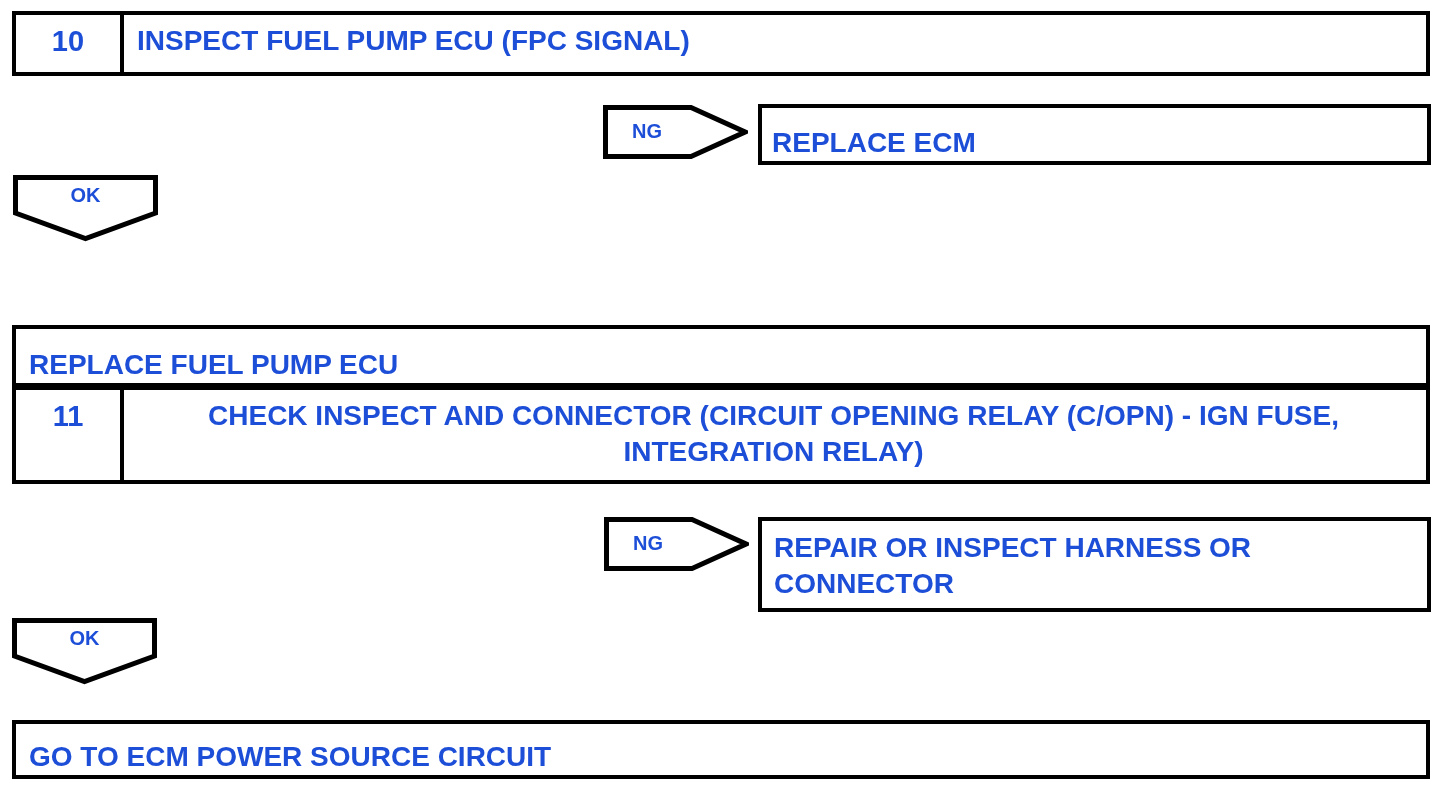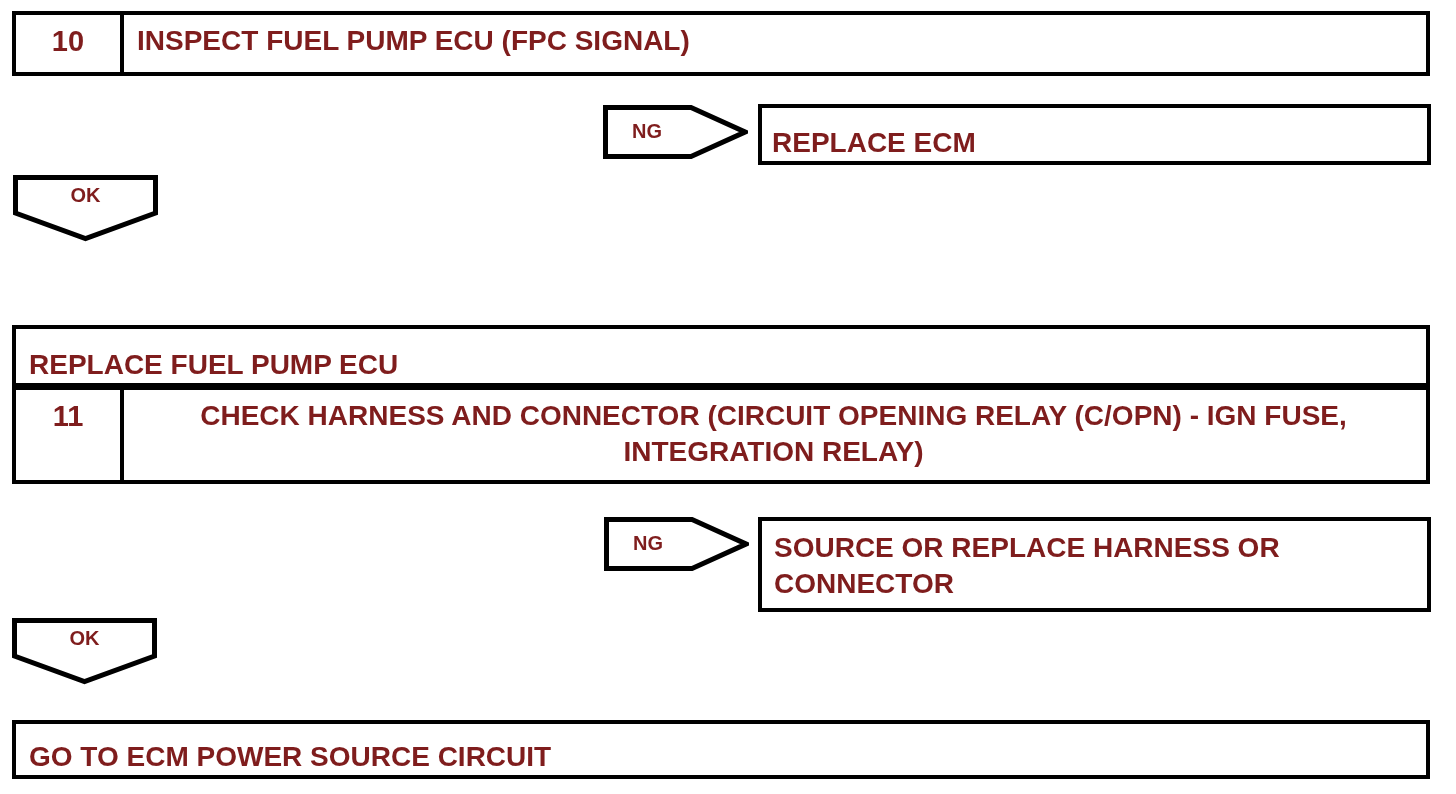--- a/index.html
+++ b/index.html
@@ -3,21 +3,21 @@
 <meta charset="utf-8">
 <style>
   html, body { margin: 0; padding: 0; background: #ffffff; }
   .canvas {
     position: relative;
     width: 1456px;
     height: 794px;
     background: #ffffff;
     font-family: "Liberation Sans", sans-serif;
     font-weight: bold;
-    color: #7f1d1d;
+    color: #1d4ed8;
     overflow: hidden;
   }
 
   
   .step-box {
     position: absolute;
     left: 12px;
     width: 1418px;
     border: 4px solid #000;
     box-sizing: border-box;
@@ -120,32 +120,32 @@
     </svg>
     <span class="ok-label">OK</span>
   </div>
 
   <div class="result-box v-center" style="left:12px; top:277px; width:1418px; height:62px;margin-top:48px;">
     <span>REPLACE FUEL PUMP ECU</span>
   </div>
 
   <div class="step-box" style="top:386px; height:98px;text-align:center;">
     <div class="step-num">11</div>
-    <div class="step-title">CHECK HARNESS AND CONNECTOR (CIRCUIT OPENING RELAY (C/OPN) - IGN FUSE, INTEGRATION RELAY)</div>
+    <div class="step-title">CHECK INSPECT AND CONNECTOR (CIRCUIT OPENING RELAY (C/OPN) - IGN FUSE, INTEGRATION RELAY)</div>
   </div>
 
   <div class="ng-arrow" style="left:604px; top:517px;">
     <svg width="145" height="54" viewBox="0 0 145 54">
       <polygon points="2.5,2.5 88,2.5 142,27 88,51.5 2.5,51.5" fill="#ffffff" stroke="#000000" stroke-width="5"></polygon>
     </svg>
     <span class="ng-label">NG</span>
   </div>
 
   <div class="result-box v-top" style="left:758px; top:517px; width:673px; height:95px;">
-    <span>SOURCE OR REPLACE HARNESS OR CONNECTOR</span>
+    <span>REPAIR OR INSPECT HARNESS OR CONNECTOR</span>
   </div>
 
   <div class="ok-arrow" style="left:12px; top:618px;">
     <svg width="145" height="67" viewBox="0 0 145 67">
       <polygon points="2.5,2.5 142.5,2.5 142.5,38 72.5,63.5 2.5,38" fill="#ffffff" stroke="#000000" stroke-width="5"></polygon>
     </svg>
     <span class="ok-label">OK</span>
   </div>
 
   <div class="result-box v-center" style="left:12px; top:720px; width:1418px; height:59px;">

